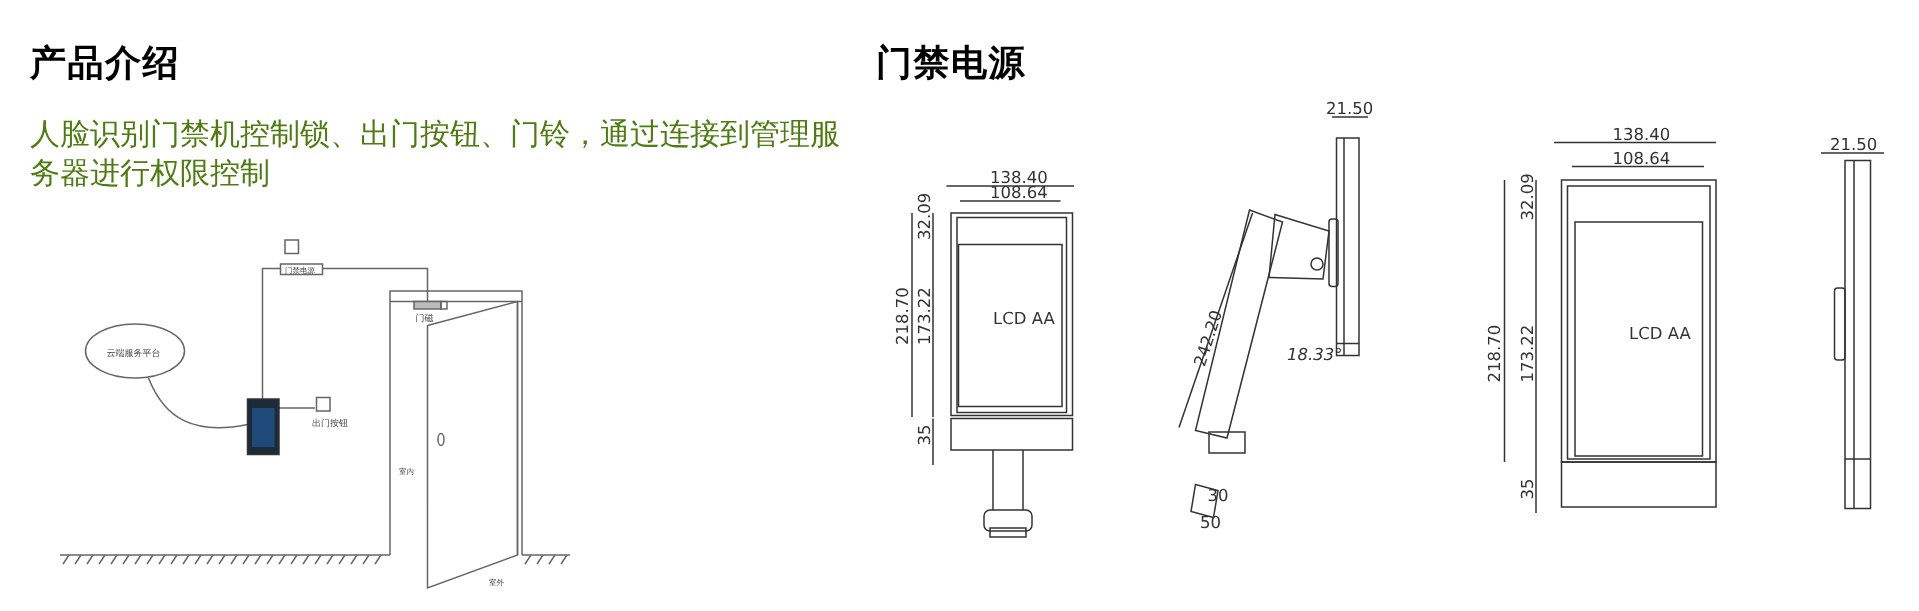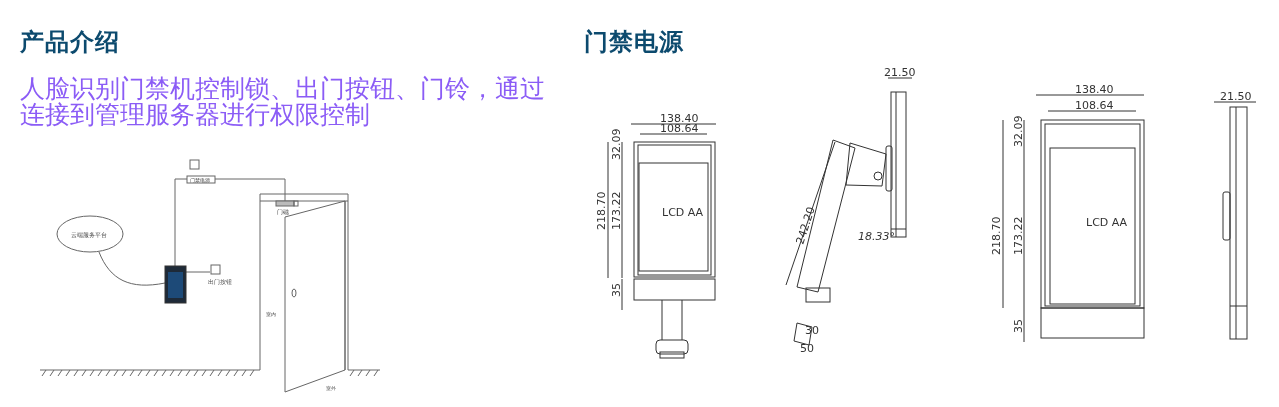--- a/index.html
+++ b/index.html
@@ -1,18 +1,18 @@
 <!DOCTYPE html>
 <html><head>
 <meta charset="utf-8">
 <style>
   html,body{margin:0;padding:0;background:#fff;}
   body{width:1279px;height:407px;position:relative;overflow:hidden;font-family:"DejaVu Sans",sans-serif;}
-  .h{position:absolute;color:#0c4a6e;font-weight:bold;font-size:24px;letter-spacing:1px;}
-  .desc{position:absolute;left:20px;top:76px;width:540px;font-size:25px;line-height:26px;color:#8b5cf6;}
+  .h{position:absolute;color:#000000;font-weight:bold;font-size:24px;letter-spacing:1px;}
+  .desc{position:absolute;left:20px;top:76px;width:540px;font-size:20px;line-height:26px;color:#4d7c0f;}
   svg{position:absolute;left:0;top:0;}
   .t{font-family:"DejaVu Sans",sans-serif;fill:#444;}
   .dim{font-family:"DejaVu Sans",sans-serif;fill:#333;font-size:11px;}
 </style>
 </head>
 <body>
 
 <div class="h" style="left:20px;top:26px;">产品介绍</div>
 <div class="desc">人脸识别门禁机控制锁、出门按钮、门铃，通过连接到管理服务器进行权限控制</div>
 <div class="h" style="left:584px;top:26px;">门禁电源</div>

